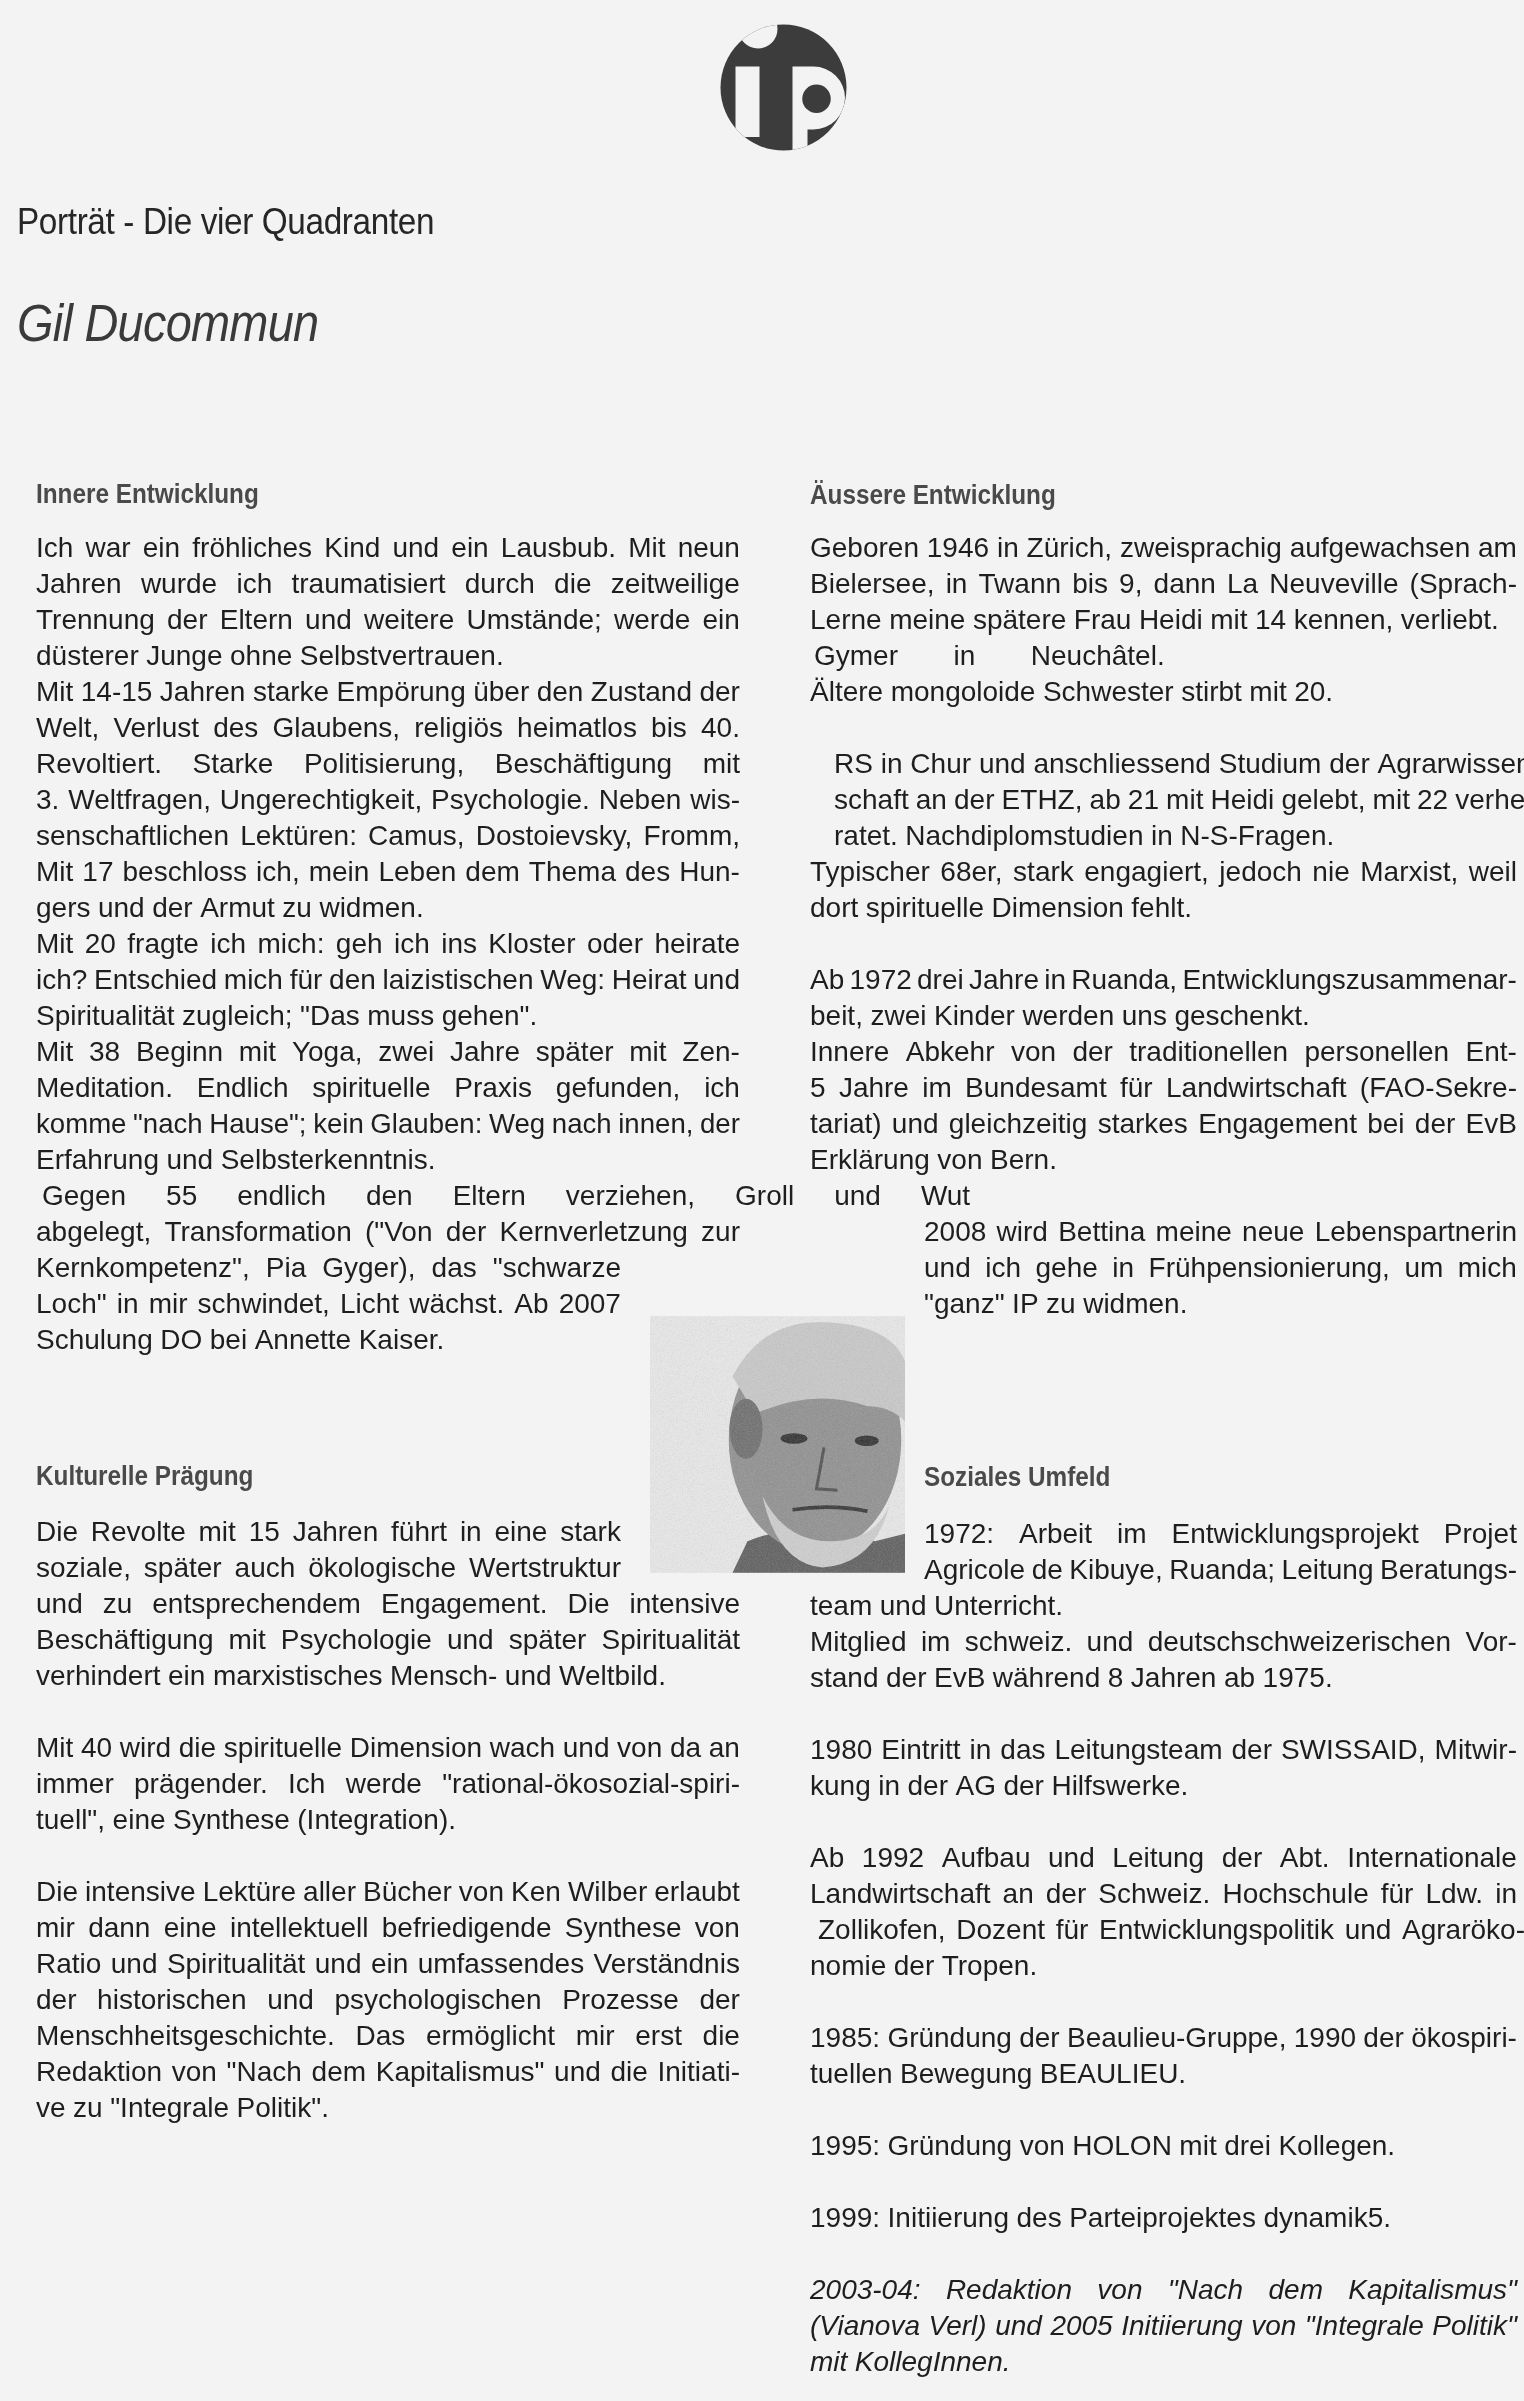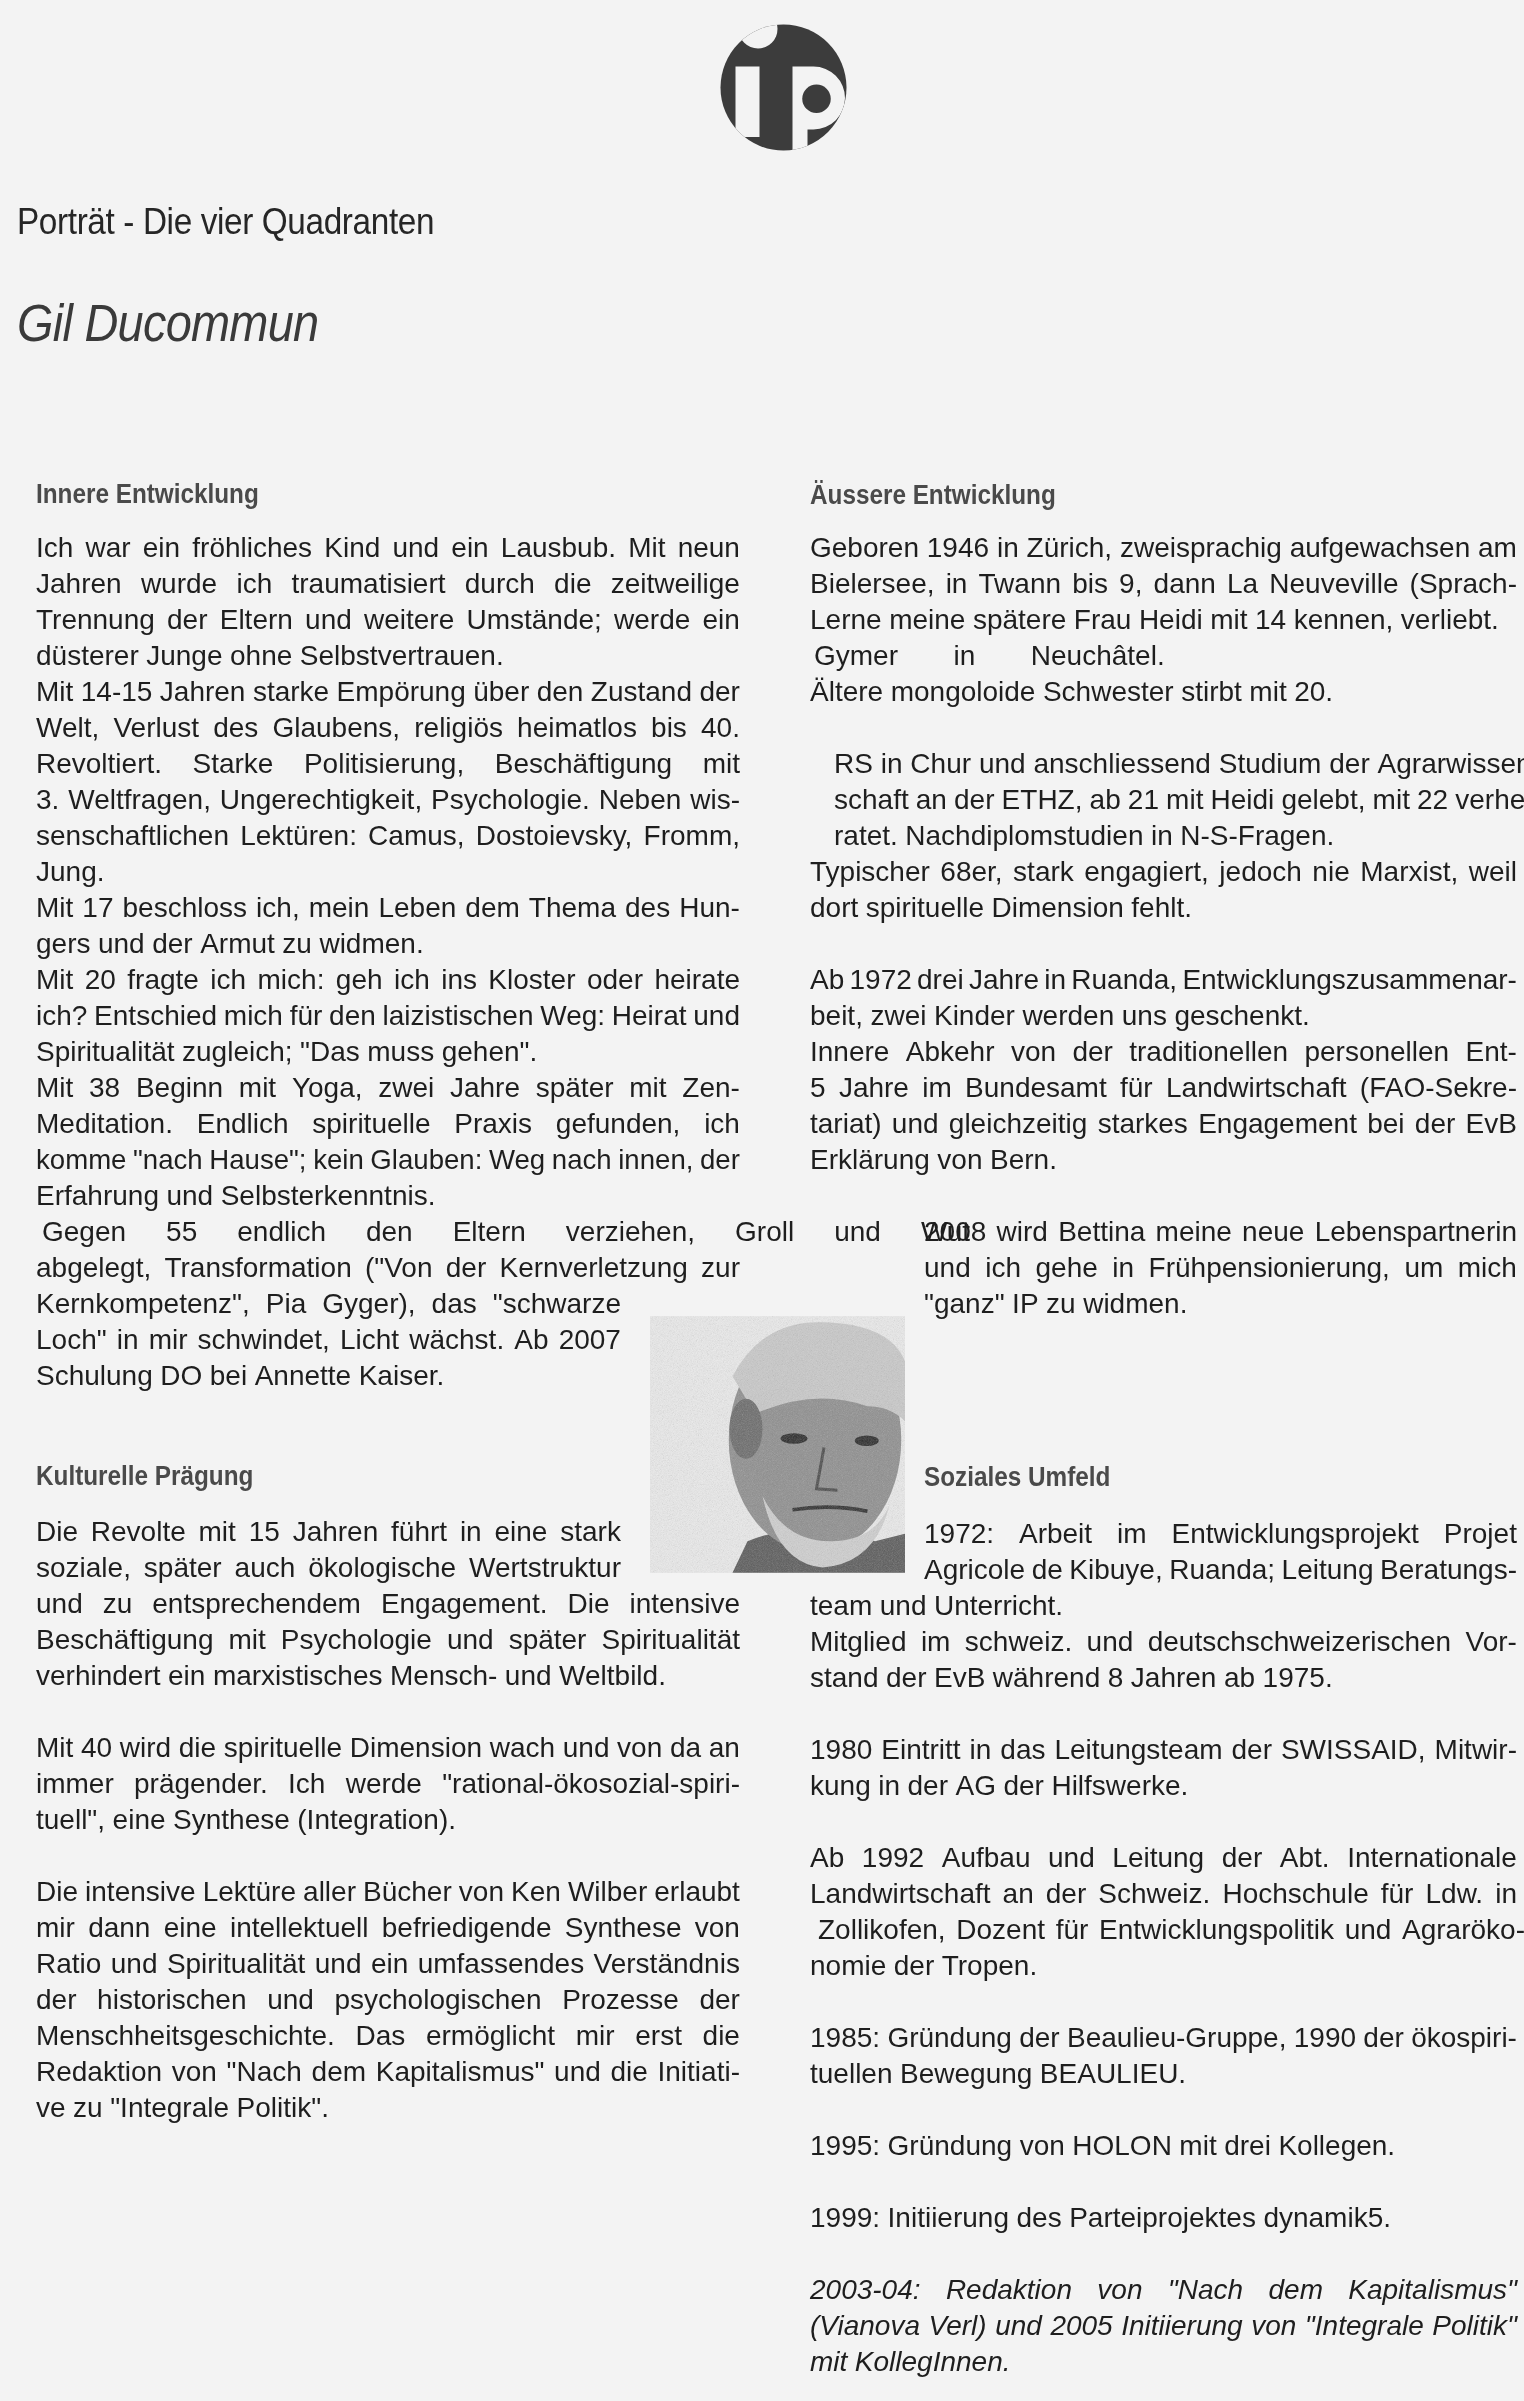--- a/index.html
+++ b/index.html
@@ -177,23 +177,20 @@
           <span class="w">Neben</span>
           <span class="w">wis-</span>
         </div>
         <div class="line" style="margin-left: 0px; width: 704px;">
           <span class="w">senschaftlichen</span>
           <span class="w">Lektüren:</span>
           <span class="w">Camus,</span>
           <span class="w">Dostoievsky,</span>
           <span class="w">Fromm,</span>
         </div>
-        <div class="line last" style="margin-left: 0px; width: 704px;">
-          <span class="w">Jung.</span>
-        </div>
       </div>
       <div style="margin-top: 0px;">
         <div class="line" style="margin-left: 0px; width: 704px;">
           <span class="w">Mit</span>
           <span class="w">17</span>
           <span class="w">beschloss</span>
           <span class="w">ich,</span>
           <span class="w">mein</span>
           <span class="w">Leben</span>
           <span class="w">dem</span>

